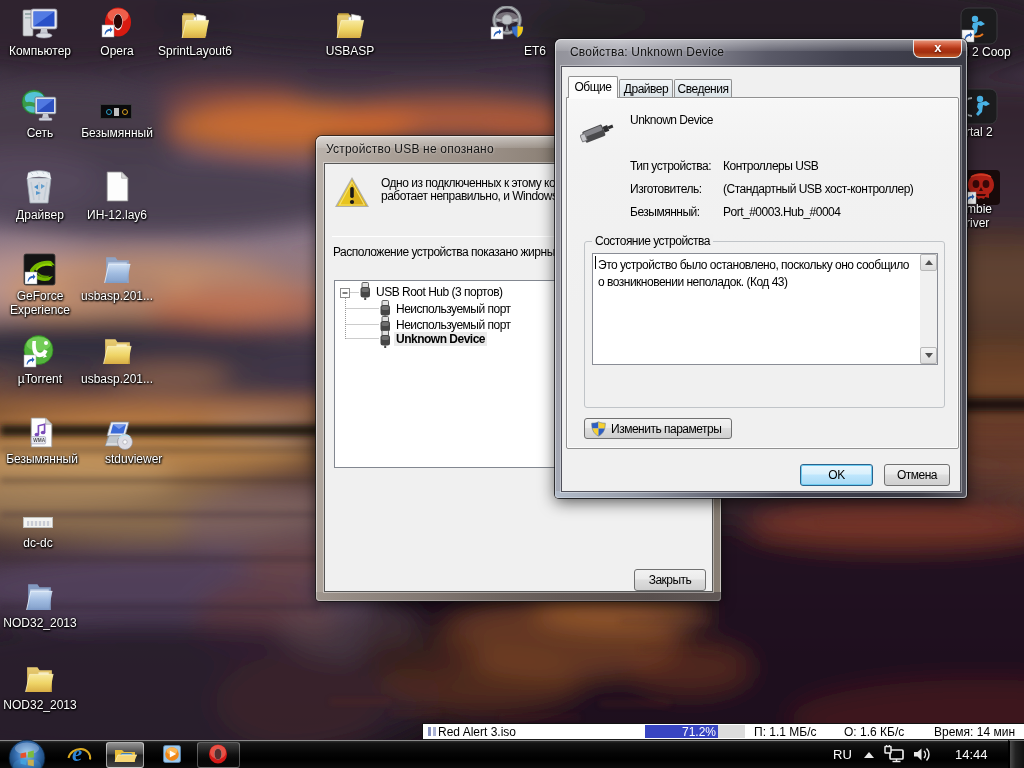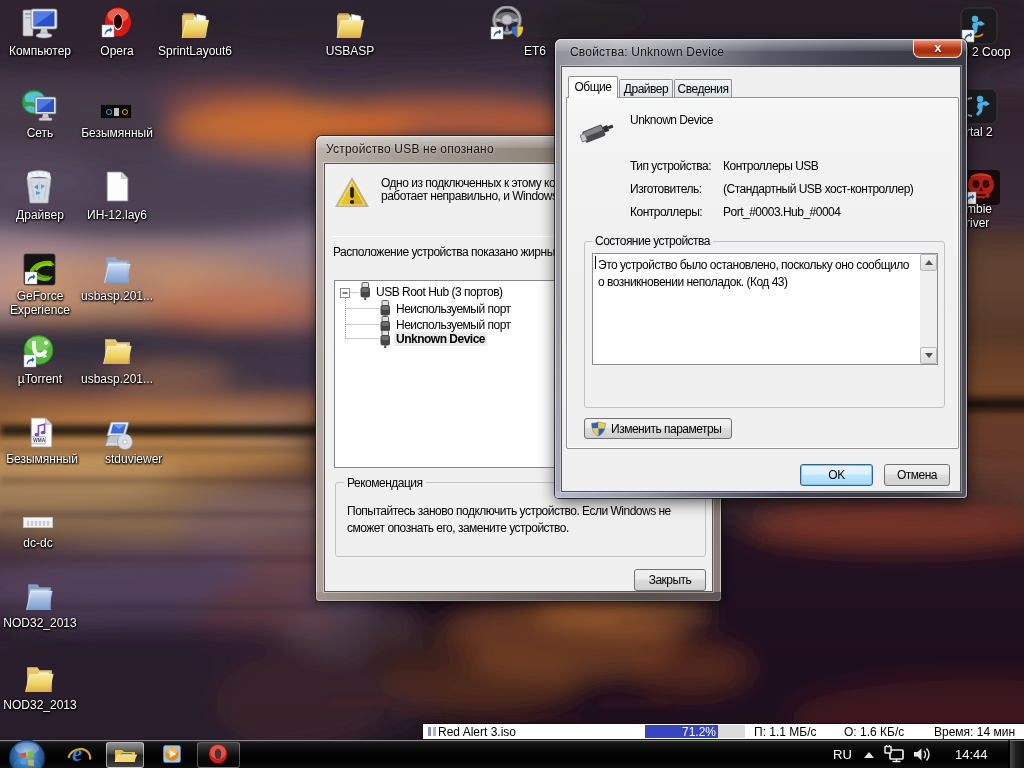--- a/index.html
+++ b/index.html
@@ -411,24 +411,20 @@
         <use href="#usb1" x="45" y="19"></use>
         <use href="#usb1" x="45" y="35"></use>
         <use href="#usb1" x="45" y="49"></use>
       </svg>
       <div class="ab" style="left:41px;top:4px;font-size:12px;color:#000;">USB Root Hub (3 портов)</div>
       <div class="ab" style="left:61px;top:21px;font-size:12px;color:#000;">Неиспользуемый порт</div>
       <div class="ab" style="left:61px;top:37px;font-size:12px;color:#000;">Неиспользуемый порт</div>
       <div class="ab" style="left:59px;top:51px;font-size:12px;font-weight:bold;color:#000;background:#ebebeb;padding:0 2px;">Unknown Device</div>
     </div>
 
-    <div class="ab" style="left:10px;top:318px;width:371px;height:75px;border:1px solid #c0c4c8;border-radius:3px;">
-      <div class="ab" style="left:8px;top:-7px;background:#f0f0f0;padding:0 3px;font-size:12px;color:#000;">Рекомендация</div>
-      <div class="ab" style="left:11px;top:20px;width:345px;font-size:12px;line-height:17px;color:#000;">Попытайтесь заново подключить устройство. Если Windows не сможет опознать его, замените устройство.</div>
-    </div>
 
     <div class="ab" style="left:309px;top:405px;width:72px;height:22px;border:1px solid #707070;border-radius:3px;background:linear-gradient(#f2f2f2,#ebebeb 45%,#dddddd 50%,#cfcfcf);font-size:12px;color:#000;text-align:center;line-height:20px;">Закрыть</div>
   </div>
 </div>
 
 <div class="ab" id="dlg2" style="left:555px;top:39px;width:412px;height:459px;border-radius:6px 6px 4px 4px;
   background:linear-gradient(98deg,#92929a 0%,#a2a2ac 14%,#84848f 30%,#5a5a68 45%,#434351 62%,#3a3a46 80%,#3c3c46 90%,#565660 100%);
   box-shadow:0 4px 16px rgba(0,0,0,.65), inset 0 0 0 1px rgba(255,255,255,.6), 0 0 0 1px rgba(20,20,25,.8);">
   <div class="ab" style="left:0;top:0;right:0;height:12px;border-radius:6px 6px 0 0;background:linear-gradient(rgba(255,255,255,.45),rgba(255,255,255,.1));"></div>
   <div class="ab" style="left:0;bottom:0;right:0;height:7px;border-radius:0 0 4px 4px;background:linear-gradient(90deg,rgba(185,198,214,.7),rgba(150,160,175,.4) 30%,rgba(60,60,70,.0) 55%);"></div>
@@ -454,21 +450,21 @@
         <rect x="0" y="9.5" width="5" height="7" fill="#c8c8cc" stroke="#707074" stroke-width="0.8"></rect>
         <rect x="24" y="10" width="5" height="6" fill="#2e2e30"></rect>
         <path d="M29 13 H34" stroke="#2e2e30" stroke-width="3"></path>
       </g>
     </svg>
     <div class="ab" style="left:68px;top:46px;font-size:12px;color:#000;">Unknown Device</div>
     <div class="ab" style="left:68px;top:92px;font-size:12px;color:#000;">Тип устройства:</div>
     <div class="ab" style="left:161px;top:92px;font-size:12px;color:#000;">Контроллеры USB</div>
     <div class="ab" style="left:68px;top:115px;font-size:12px;color:#000;">Изготовитель:</div>
     <div class="ab" style="left:161px;top:115px;font-size:12px;color:#000;">(Стандартный USB хост-контроллер)</div>
-    <div class="ab" style="left:68px;top:138px;font-size:12px;color:#000;">Контроллеры:</div>
+    <div class="ab" style="left:68px;top:138px;font-size:12px;color:#000;">Безымянный:</div>
     <div class="ab" style="left:161px;top:138px;font-size:12px;color:#000;">Port_#0003.Hub_#0004</div>
 
     <div class="ab" style="left:22px;top:174px;width:361px;height:167px;border:1px solid #c0c4c8;border-radius:3px;">
       <div class="ab" style="left:7px;top:-8px;background:#f0f0f0;padding:0 3px;font-size:12px;color:#000;">Состояние устройства</div>
 
       <div class="ab" style="left:7px;top:11px;width:346px;height:112px;background:#fff;border:1px solid #898c95;">
         <div class="ab" style="left:5px;top:3px;width:330px;font-size:12px;line-height:17px;color:#000;white-space:nowrap;">Это устройство было остановлено, поскольку оно сообщило<br>о возникновении неполадок. (Код 43)</div>
         <div class="ab" style="left:2px;top:2px;width:1px;height:13px;background:#000;"></div>
 
         <div class="ab" style="right:0;top:0;width:17px;height:110px;background:#f0f0f0;">

